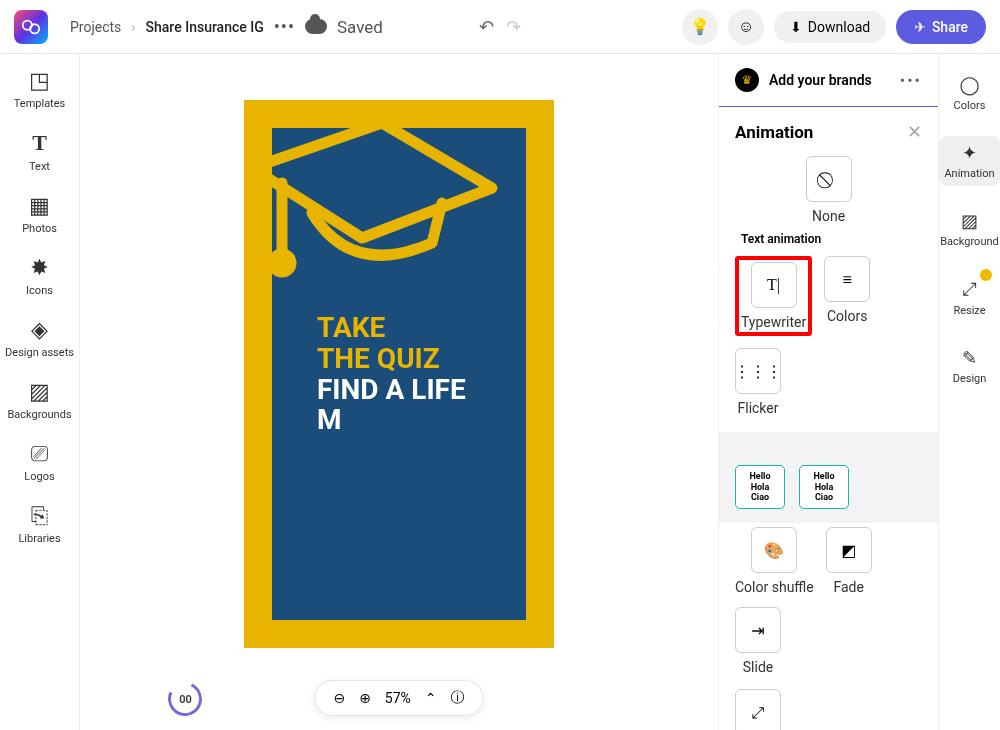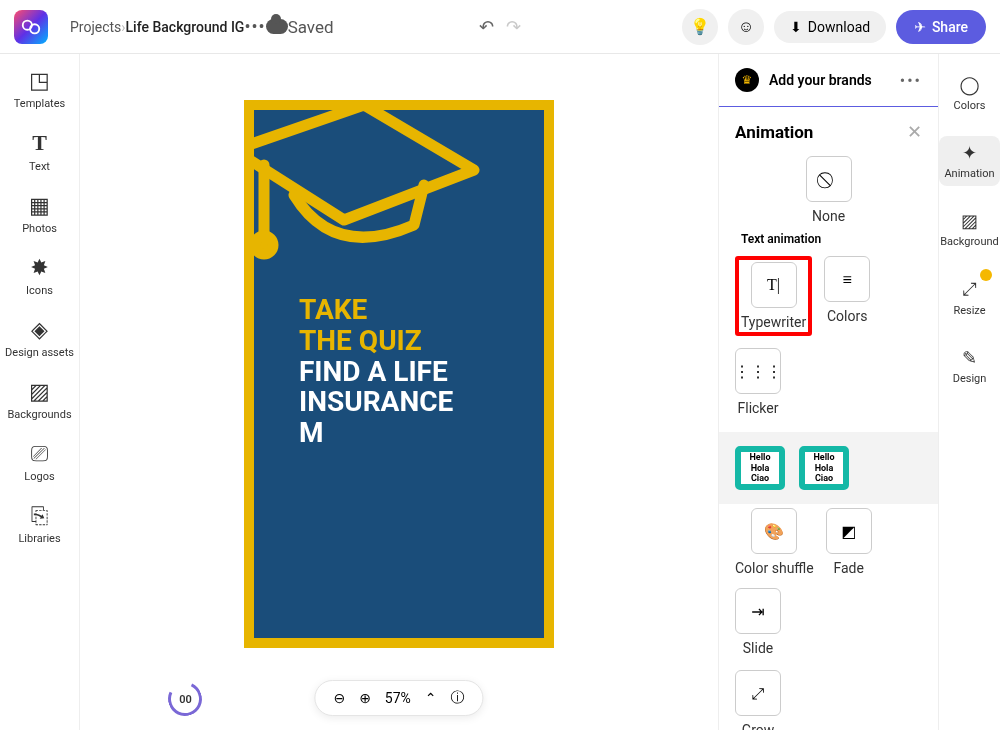--- a/index.html
+++ b/index.html
@@ -1,21 +1,21 @@
 <!DOCTYPE html>
 <html><head>
 <meta charset="utf-8">
 <style>
   * { box-sizing: border-box; margin: 0; padding: 0; font-family: -apple-system, BlinkMacSystemFont, "Segoe UI", Roboto, sans-serif; }
   body { width: 1000px; height: 730px; background: #fff; overflow: hidden; position: relative; }
   
   .topbar { height: 54px; display: flex; align-items: center; padding: 0 14px; border-bottom: 1px solid #e8e8e8; }
   .app-logo { width: 34px; height: 34px; border-radius: 8px; background: linear-gradient(135deg,#ff4d6d,#5f30e6,#00b3ff); display:flex; align-items:center; justify-content:center; }
   .app-logo svg { width: 22px; height:22px; }
-  .breadcrumb { margin-left: 22px; display:flex; align-items:center; font-size:14px; color:#555; }
+  .breadcrumb { margin-left: 22px; display:flex; align-items:center; gap:10px; font-size:14px; color:#555; }
   .breadcrumb .sep { color:#bbb; }
   .proj-name { color:#222; font-weight:500; }
   .dots { font-size:18px; letter-spacing:1px; color:#555; cursor:pointer; }
   .cloud { width:22px; height:15px; background:#555; border-radius:10px; position:relative; }
   .cloud:before { content:''; position:absolute; width:10px; height:10px; background:#555; border-radius:50%; top:-5px; left:5px;}
   .saved { font-size:17px; color:#555; }
   .undo-redo { position:absolute; left:50%; transform:translateX(-50%); display:flex; gap:12px; color:#666; }
   .undo-redo span { font-size:18px; cursor:pointer; }
   .top-right { margin-left:auto; display:flex; align-items:center; gap:10px; }
   .circ-btn { width:36px; height:36px; border-radius:50%; background:#f0f0f0; display:flex; align-items:center; justify-content:center; cursor:pointer; }
@@ -23,21 +23,21 @@
   .share-btn { padding:9px 18px; background:#5c5ce0; color:#fff; border-radius:18px; font-size:14px; font-weight:500; display:flex; align-items:center; gap:6px; cursor:pointer; }
 
   .main { display:flex; height:676px; }
   
   .left-nav { width:80px; border-right:1px solid #eee; display:flex; flex-direction:column; align-items:center; padding-top:14px; gap:20px; }
   .nav-item { display:flex; flex-direction:column; align-items:center; gap:4px; cursor:pointer; width:100%; }
   .nav-item .nicon { font-size:22px; color:#333; }
   .nav-item .nlabel { font-size:11px; color:#333; }
 
   .canvas-area { flex:1; background:#fff; position:relative; display:flex; align-items:center; justify-content:center; }
-  .artboard { width:310px; height:548px; background:#e7b500; padding:10px; position:relative; top:-18px; }
+  .artboard { width:310px; height:548px; background:#e7b500; padding:28px; position:relative; top:-18px; }
   .art-inner { width:100%; height:100%; background:#1a4d7a; position:relative; overflow:hidden; }
   .cap { position:absolute; top:-20px; left:-30px; }
   .cap svg { width:260px; height:200px; }
   .art-text { position:absolute; top:185px; left:45px; font-family: Impact, "Arial Black", sans-serif; font-size:28px; line-height:1.1; font-weight:700; letter-spacing:0px; text-transform:uppercase; }
   .t-yellow { color:#e7b500; }
   .t-white { color:#fff; }
 
   .timer-badge { position:absolute; left:88px; bottom:14px; width:34px; height:34px; border-radius:50%; border:3px solid #7a68d6; border-top-color:transparent; display:flex; align-items:center; justify-content:center; font-size:11px; font-weight:600; color:#333; transform:rotate(-20deg); }
   .timer-badge span{ transform:rotate(20deg);}
 
@@ -55,21 +55,21 @@
   .panel-close { color:#aaa; font-size:18px; cursor:pointer; }
   
   .anim-section { padding:4px 16px 16px; }
   .opt-grid { display:flex; flex-wrap:wrap; gap:12px; }
   .opt { display:flex; flex-direction:column; align-items:center; gap:6px; cursor:pointer; }
   .opt-box { width:46px; height:46px; border:1px solid #ccc; border-radius:6px; display:flex; align-items:center; justify-content:center; background:#fff; }
   .opt-label { font-size:14px; color:#333; }
   .sect-label { font-size:12px; font-weight:600; margin:8px 6px 10px; }
   .highlight { border:4px solid #f00; padding:2px; border-radius:3px; }
   .lang-row { background:#f3f3f3; padding:14px 16px; display:flex; gap:14px; }
-  .lang-box { width:50px; height:44px; border:6px solid #14b8a6; border-radius:5px; background:#fff; display:flex; flex-direction:column; align-items:center; justify-content:center; font-size:9px; font-weight:700; line-height:1.15; cursor:pointer; }
+  .lang-box { width:50px; height:44px; border:1px solid #14b8a6; border-radius:5px; background:#fff; display:flex; flex-direction:column; align-items:center; justify-content:center; font-size:9px; font-weight:700; line-height:1.15; cursor:pointer;margin-top:19px; }
   
   .right-nav { width:62px; border-left:1px solid #eee; display:flex; flex-direction:column; align-items:center; padding-top:14px; gap:18px; }
   .right-item { display:flex; flex-direction:column; align-items:center; gap:4px; cursor:pointer; font-size:11px; color:#333; width:100%; padding:6px 0; border-radius:8px;}
   .right-item.active { background:#efefef; }
   .right-item .ricon { font-size:18px; }
   .premium-dot { position:relative; }
   .premium-dot:after { content:''; position:absolute; top:-3px; right:8px; width:12px; height:12px; background:#f5b800; border-radius:50%; }
 </style>
 </head>
 <body>
@@ -77,21 +77,21 @@
 <div class="topbar">
   <div class="app-logo">
     <svg viewBox="0 0 24 24">
         <circle cx="8" cy="10" r="5" fill="none" stroke="#fff" stroke-width="2"></circle>
         <circle cx="16" cy="14" r="5" fill="none" stroke="#fff" stroke-width="2"></circle>
       </svg>
   </div>
   <div class="breadcrumb">
     <span>Projects</span>
     <span class="sep">›</span>
-    <span class="proj-name">Life Background IG</span>
+    <span class="proj-name">Share Insurance IG</span>
     <span class="dots">•••</span>
     <span class="cloud"></span>
     <span class="saved">Saved</span>
   </div>
   <div class="undo-redo">
     <span>↶</span>
     <span style="opacity:.35">↷</span>
   </div>
   <div class="top-right">
     <div class="circ-btn">💡</div>
@@ -154,21 +154,20 @@
               <path d="M40 75 L40 145"></path>
               <circle cx="40" cy="155" r="9" fill="#e7b500"></circle>
               <path d="M70 105 Q110 170 190 135 L200 95"></path>
             </g>
           </svg>
         </div>
         <div class="art-text">
           <div class="t-yellow">TAKE</div>
           <div class="t-yellow">THE QUIZ</div>
           <div class="t-white">FIND A LIFE</div>
-          <div class="t-white">INSURANCE</div>
           <div class="t-white">M</div>
         </div>
       </div>
     </div>
     <div class="timer-badge">
         <span>00</span>
       </div>
     <div class="zoom-bar">
       <span class="zbtn">⊖</span>
       <span class="zbtn">⊕</span>

